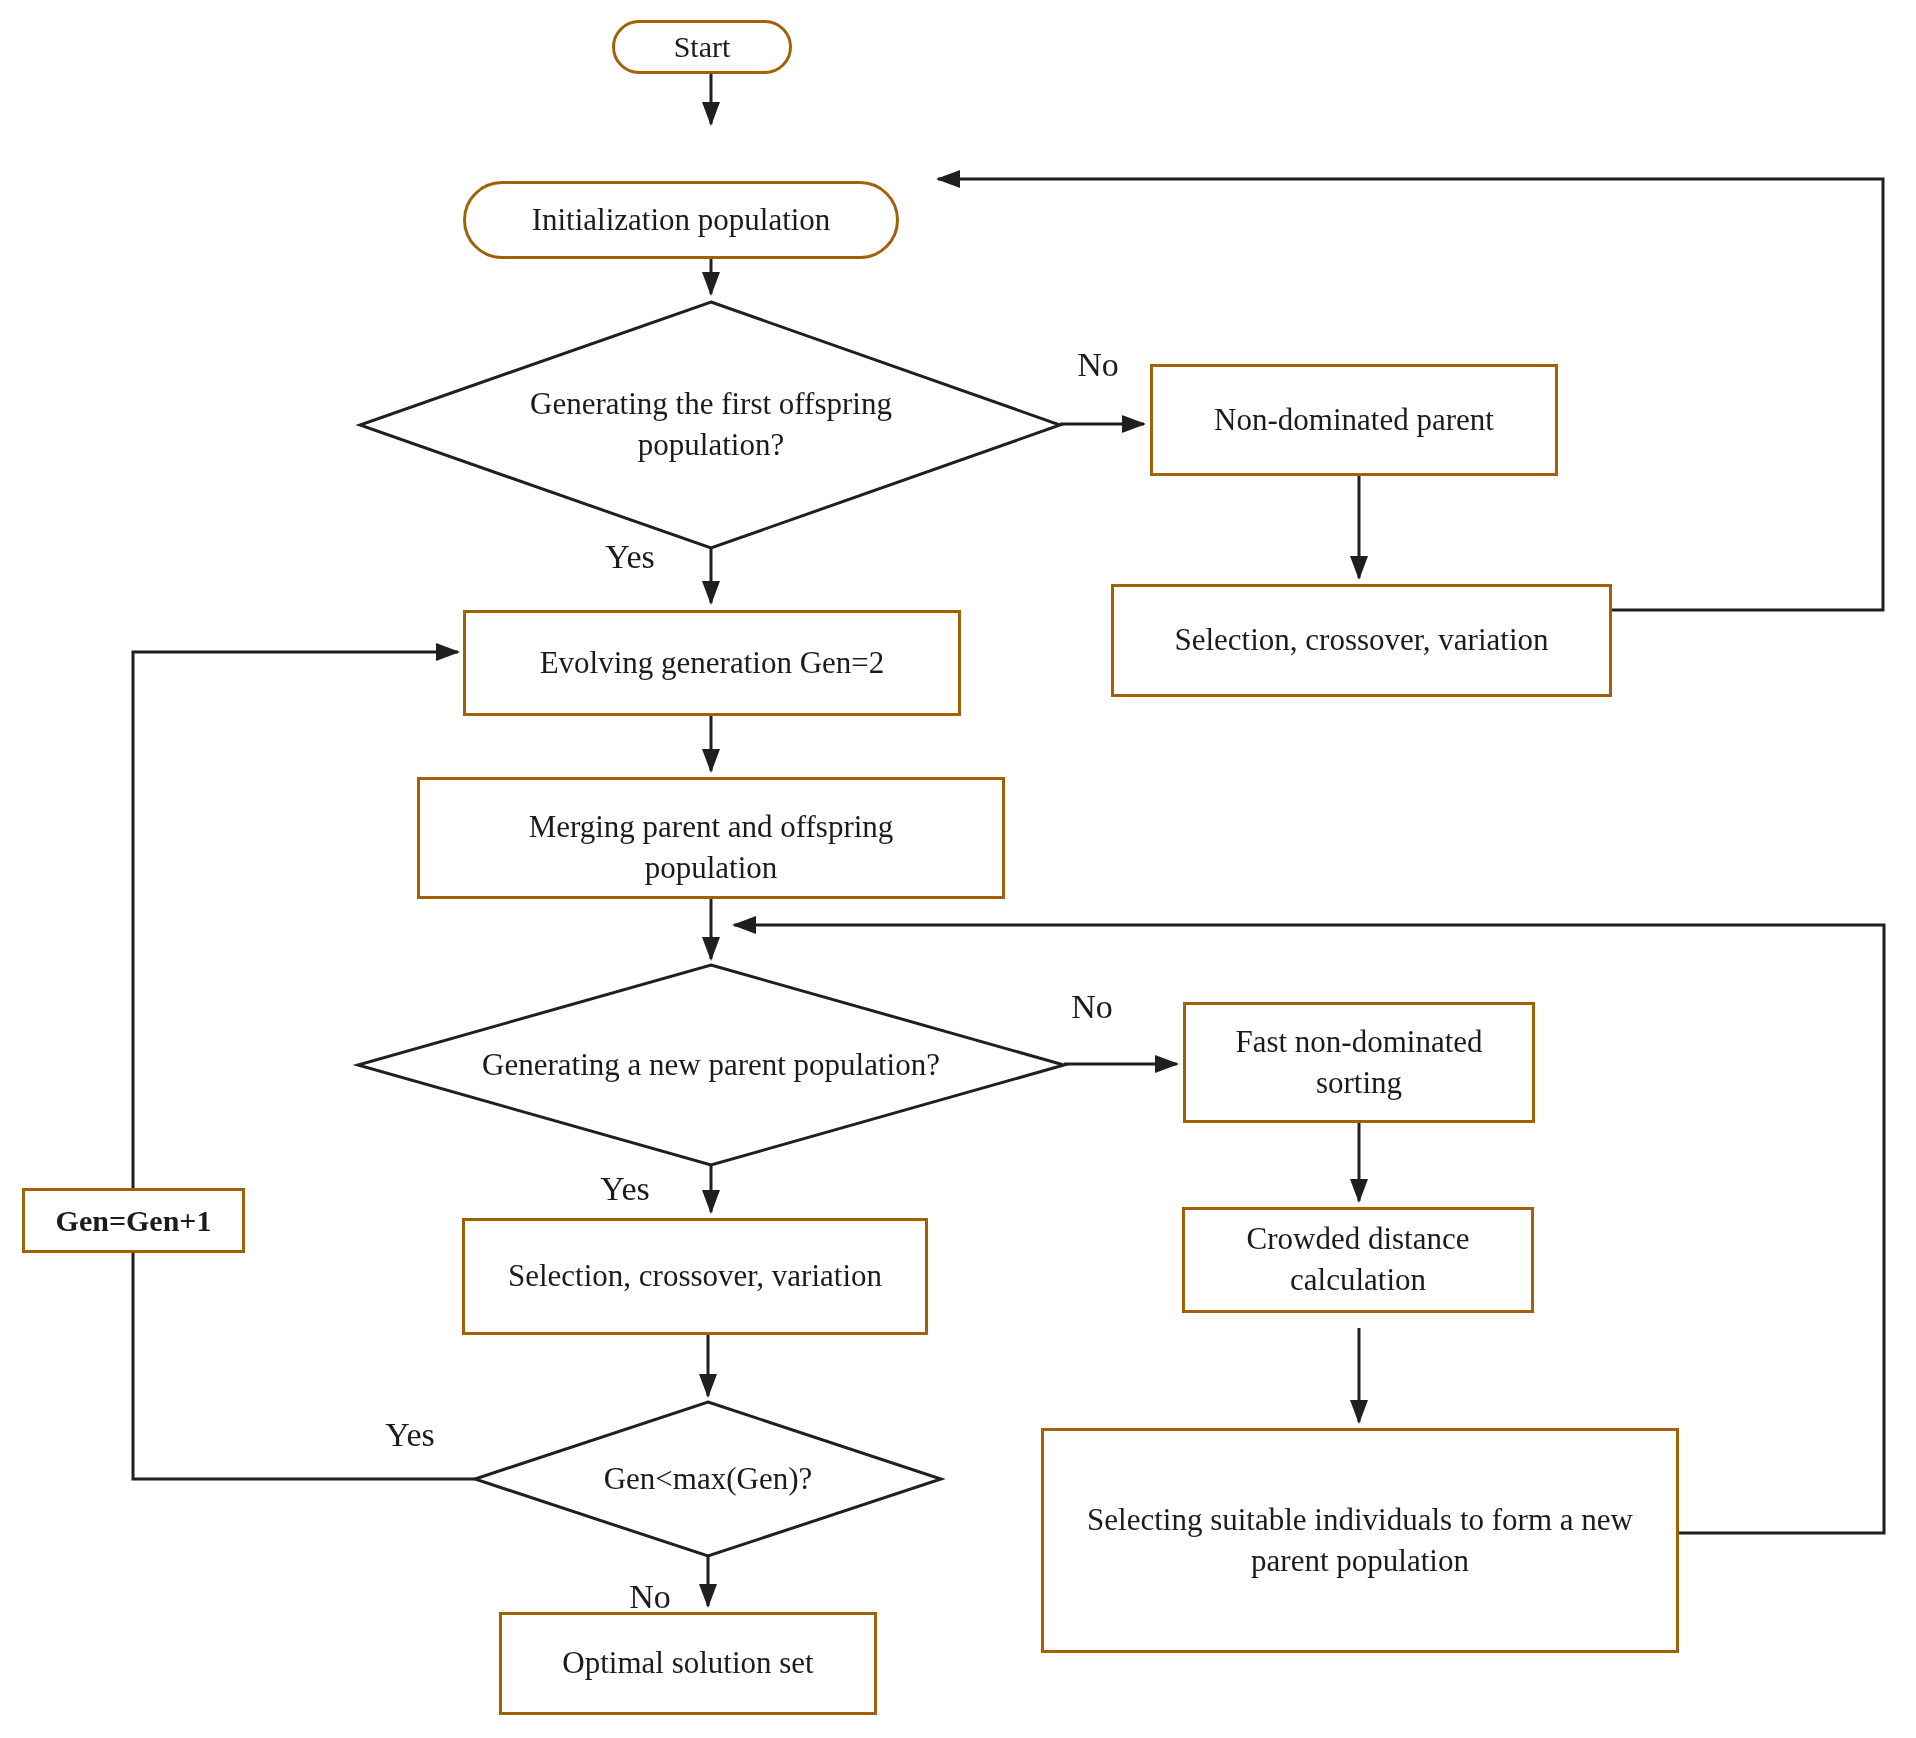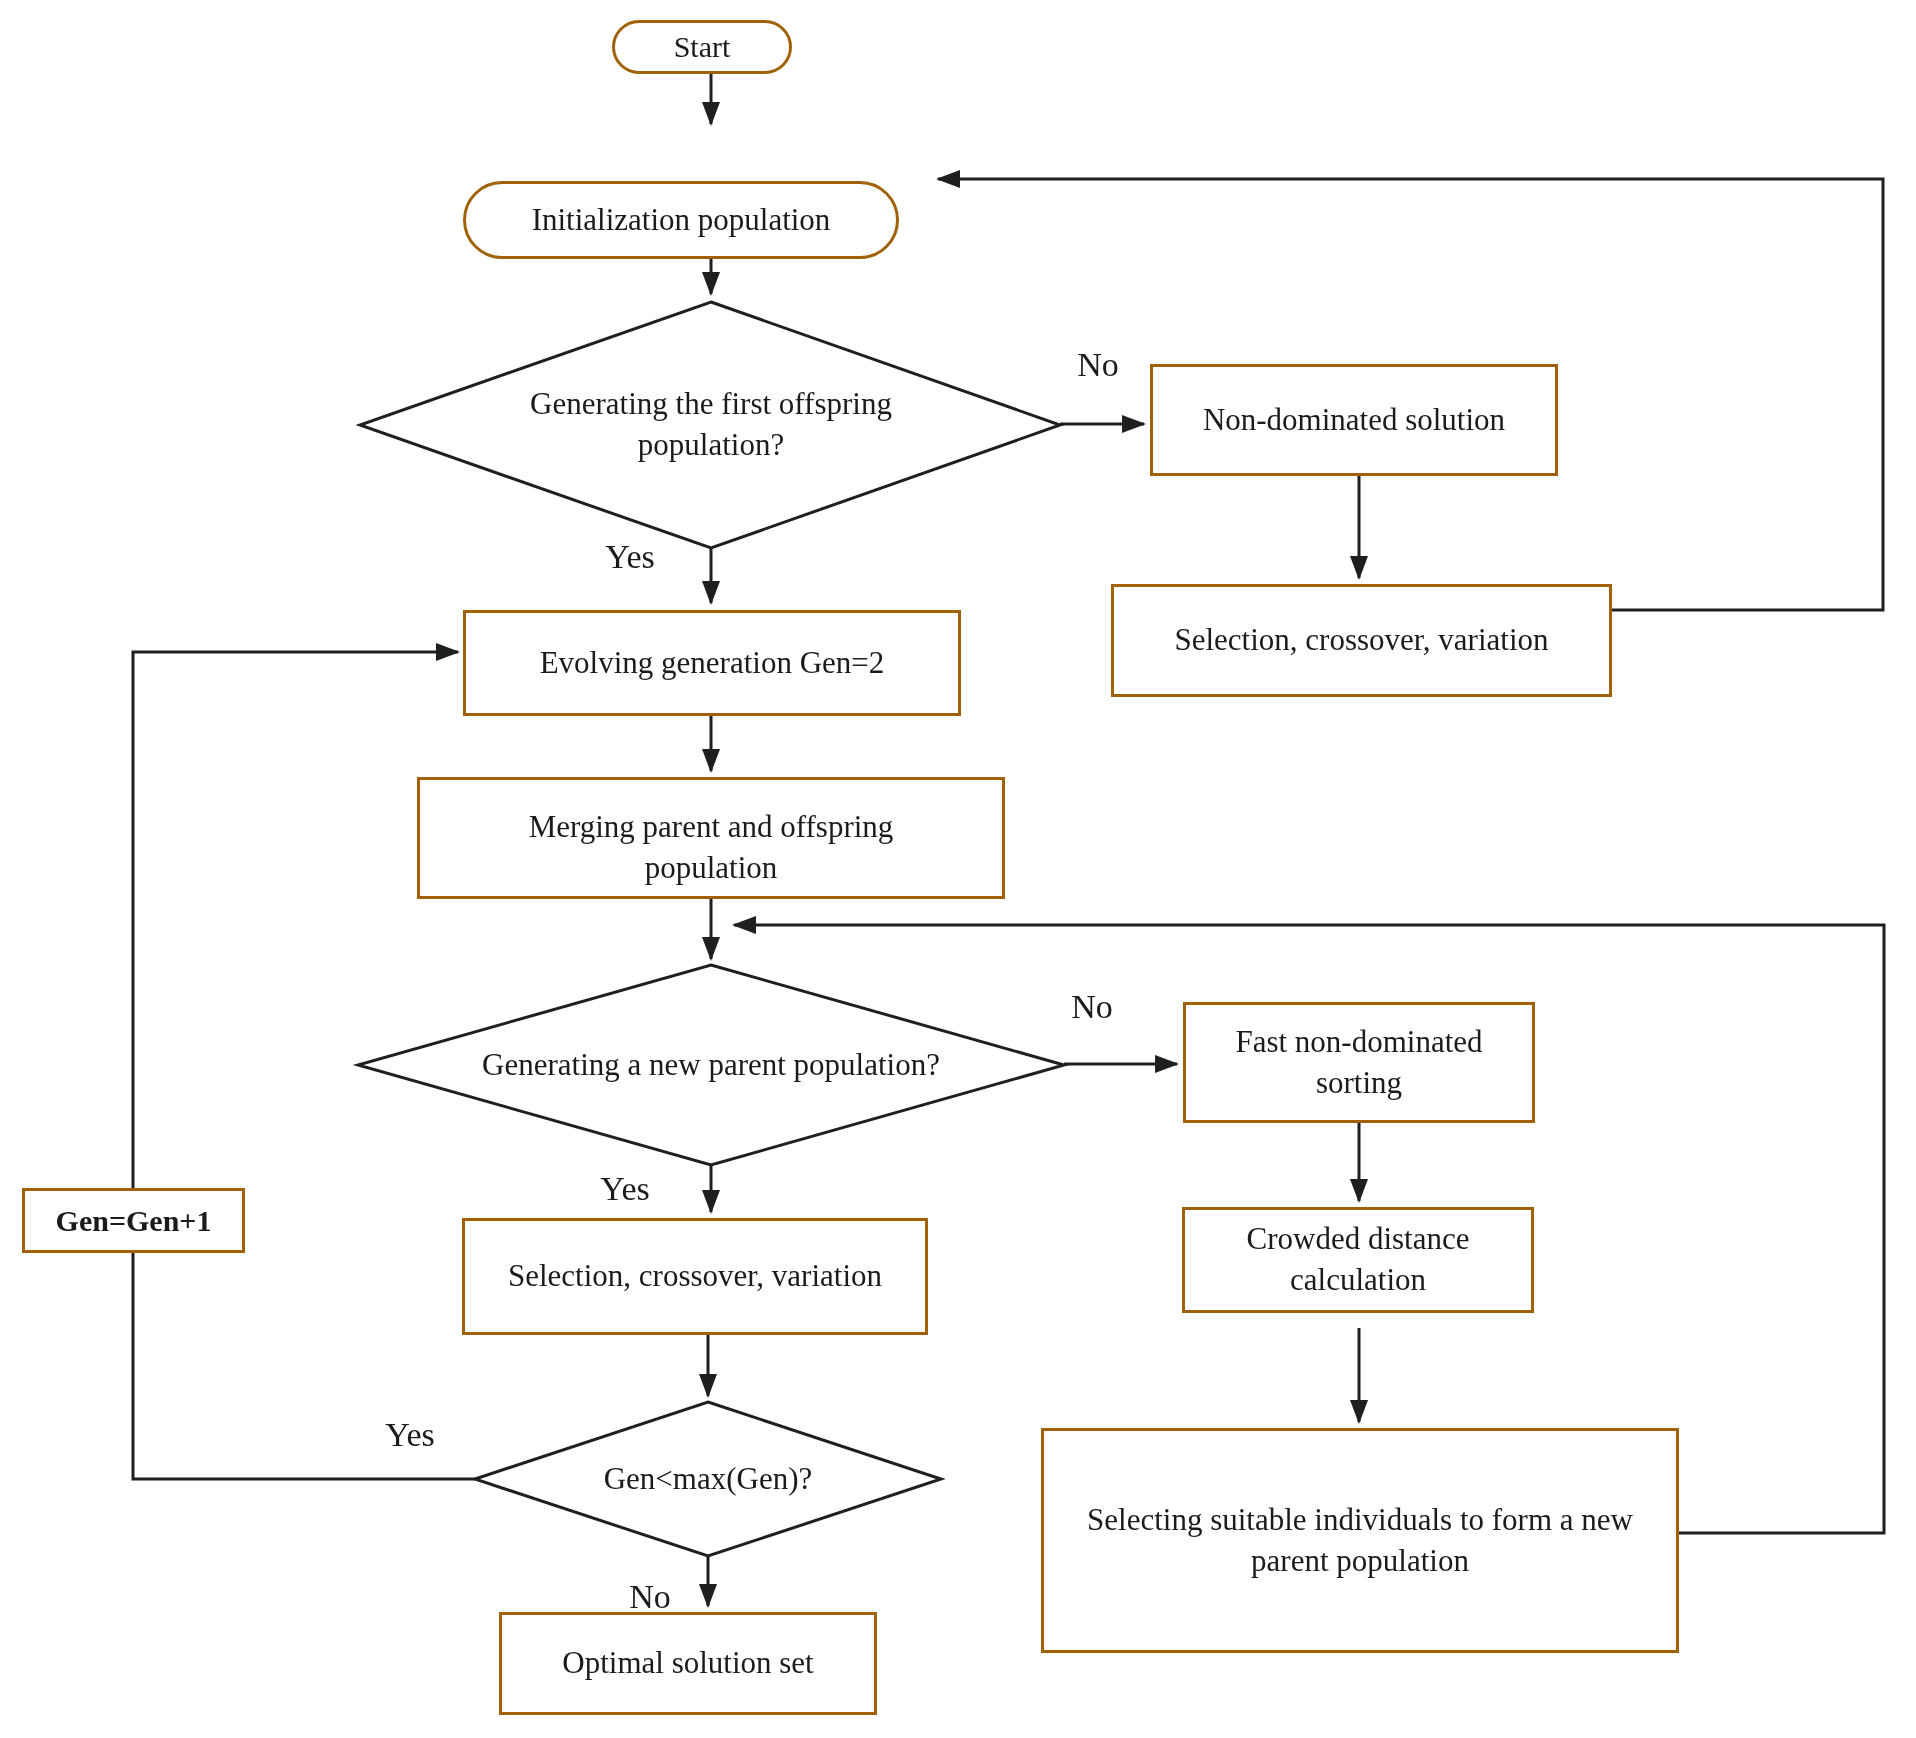--- a/index.html
+++ b/index.html
@@ -80,21 +80,21 @@
 
   <div class="node stadium" style="left:612px;top:20px;width:180px;height:54px;font-size:30px;">
     <span>Start</span>
   </div>
 
   <div class="node stadium" style="left:463px;top:133px;width:436px;height:78px;margin-top:48px;">
     <span>Initialization population</span>
   </div>
 
   <div class="node" style="left:1150px;top:364px;width:408px;height:112px;">
-    <span>Non-dominated solution</span>
+    <span>Non-dominated parent</span>
   </div>
 
   <div class="node" style="left:1111px;top:584px;width:501px;height:113px;">
     <span>Selection, crossover, variation</span>
   </div>
 
   <div class="node" style="left:463px;top:610px;width:498px;height:106px;">
     <span>Evolving generation Gen=2</span>
   </div>
 

